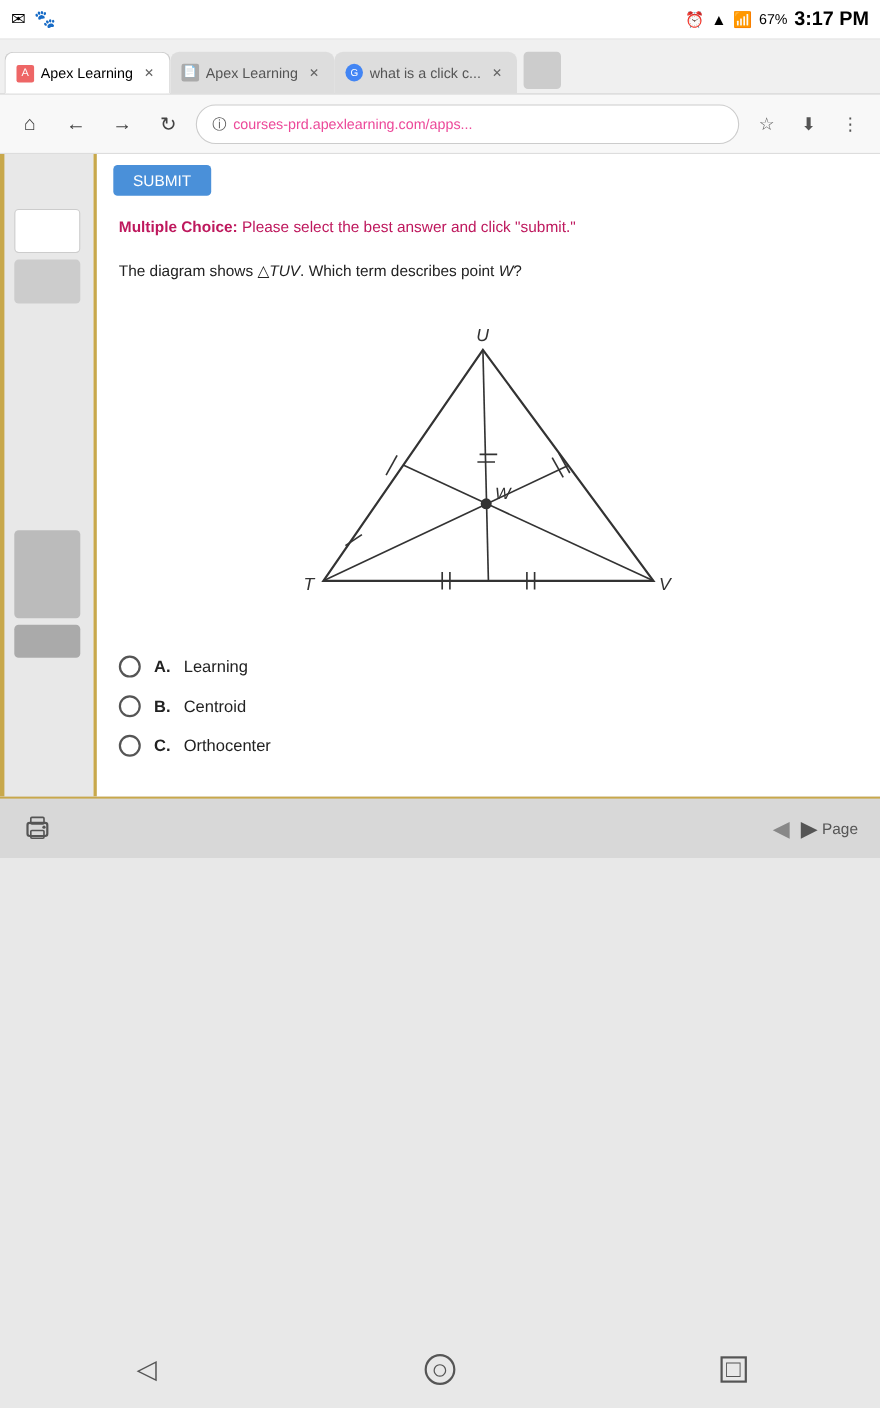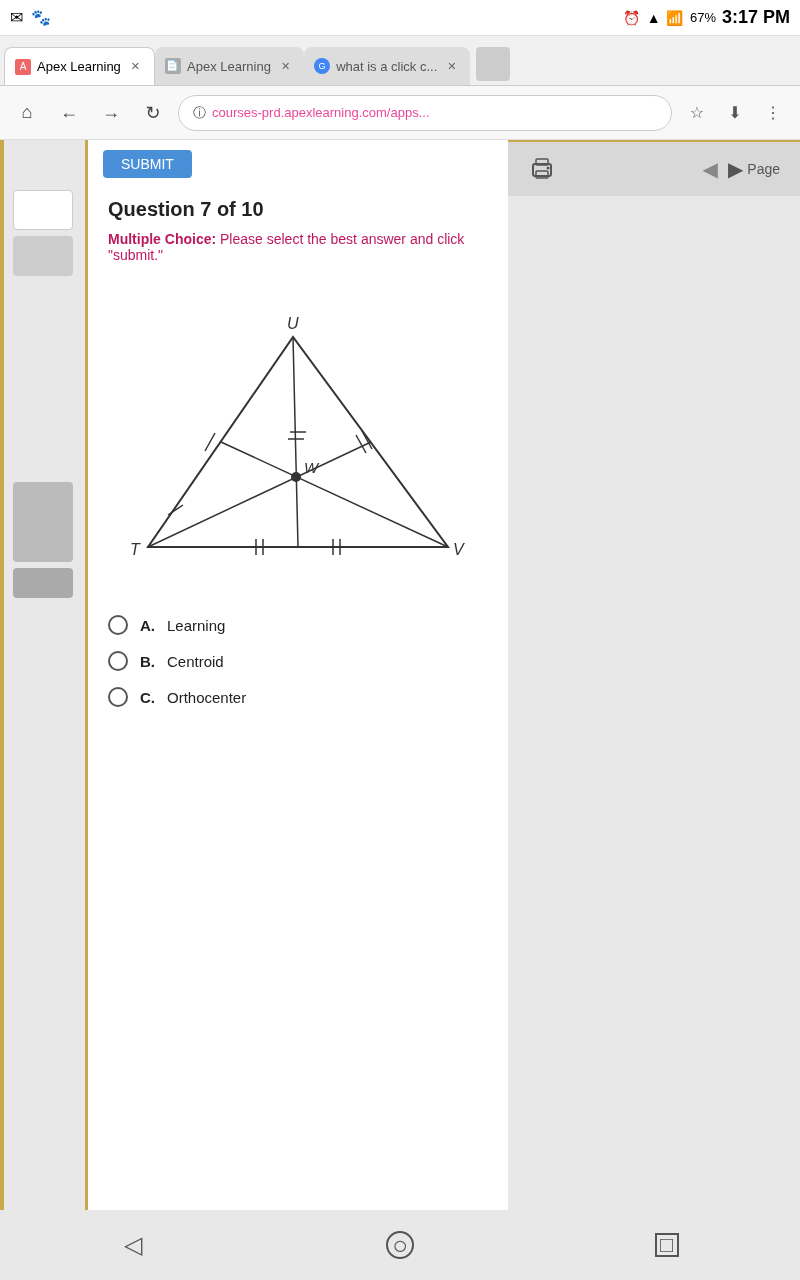--- a/index.html
+++ b/index.html
@@ -255,21 +255,21 @@
       position: absolute;
       bottom: 0;
     }
     .nav-icon-back, .nav-icon-home, .nav-icon-recent {
       width: 36px; height: 36px;
       display: flex; align-items: center; justify-content: center;
     }
 
     .content-wrapper {
       display: flex;
-      flex-direction: row;
+      flex-direction: column;
       height: calc(1280px - 140px);
     }
     .main-row {
       display: flex;
       flex: 1;
     }
   </style>
 </head>
 <body>
 
@@ -335,24 +335,26 @@
       <div class="sidebar-item" style="background:#ccc;"></div>
       <div class="sidebar-item" style="background:#bbb;height:80px;margin-top:200px;"></div>
       <div class="sidebar-item" style="background:#aaa;height:30px;"></div>
     </div>
 
     <div class="page-panel">
 
       <button class="submit-btn">SUBMIT</button>
 
       <div class="question-content">
-        <div class="question-title">Question 7 of 10</div>
         <div class="question-type">
           <b>Multiple Choice:</b>
           <span>Please select the best answer and click "submit."</span>
+        </div>
+        <div class="question-text">
+          <span>The diagram shows △<em>TUV</em>. Which term describes point <em>W</em>?</span>
         </div>
 
         <div class="diagram-container">
           <svg width="380" height="310" viewBox="0 0 380 310">
 
             <polygon points="40,260 340,260 185,50" fill="none" stroke="#333" stroke-width="2"></polygon>
 
             <line x1="185" y1="50" x2="190" y2="260" stroke="#333" stroke-width="1.5"></line>
 
             <line x1="40" y1="260" x2="263" y2="155" stroke="#333" stroke-width="1.5"></line>

